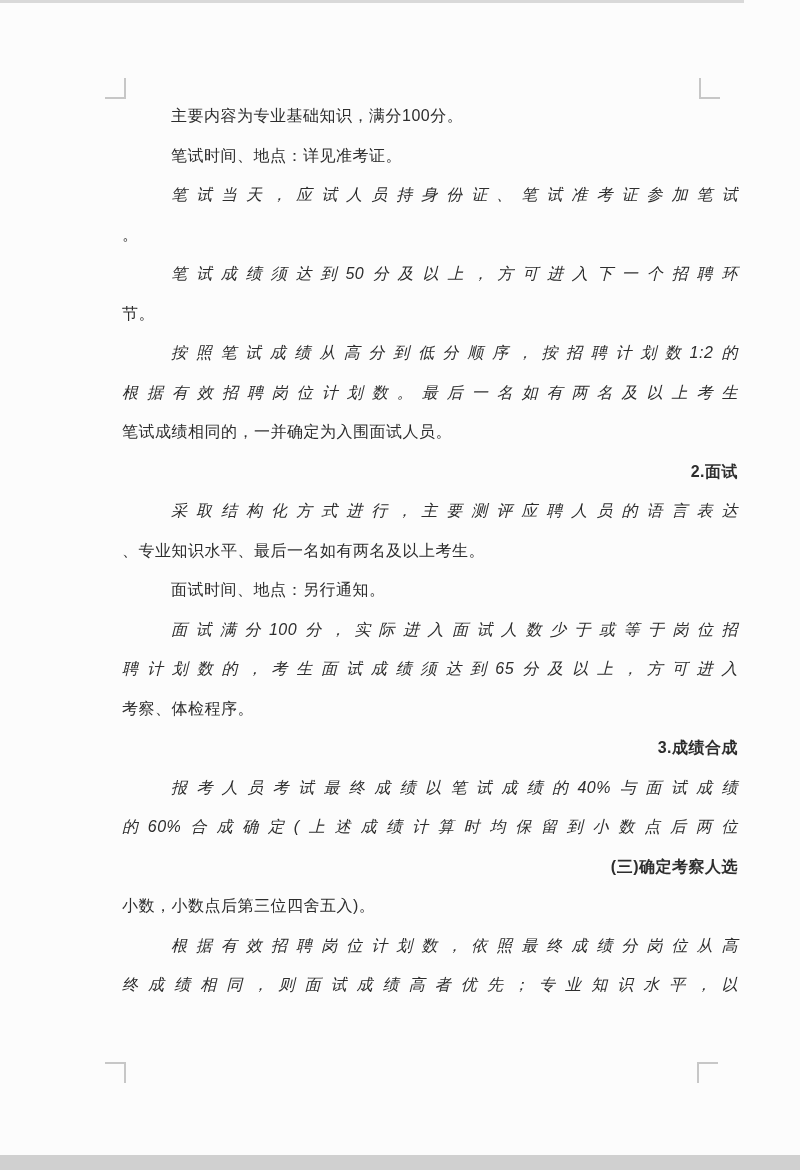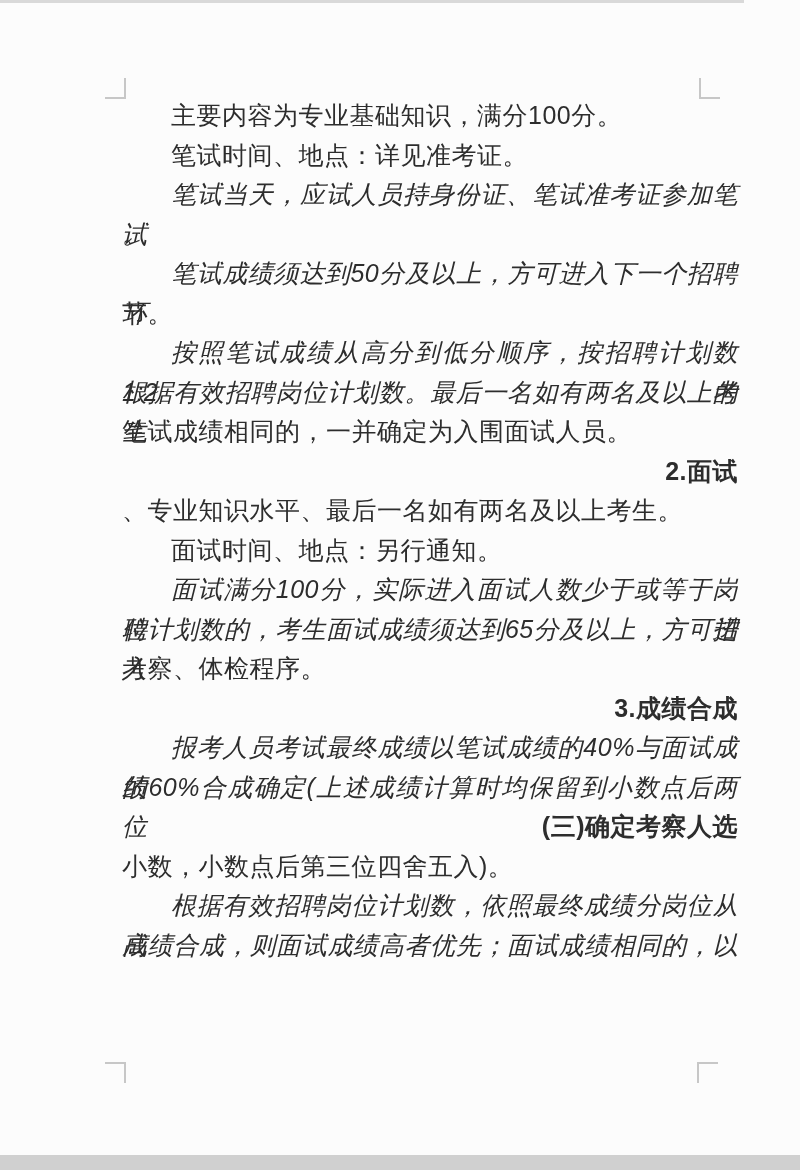--- a/index.html
+++ b/index.html
@@ -20,21 +20,21 @@
     position:absolute;left:0;top:1155px;width:800px;height:15px;
     background:var(--bar);
   }
   .corner{position:absolute;width:19px;height:19px;border:0 solid var(--mark);}
   .corner.tl{left:105px;top:78px;border-right-width:2px;border-bottom-width:2px;}
   .corner.tr{left:699px;top:78px;border-left-width:2px;border-bottom-width:2px;}
   .corner.bl{left:105px;top:1062px;border-right-width:2px;border-top-width:2px;}
   .corner.br{left:697px;top:1062px;border-left-width:2px;border-top-width:2px;}
   .doc{
     position:absolute;left:122px;top:96px;width:616px;
-    font-size:25px;color:var(--fg);
+    font-size:16px;color:var(--fg);
     letter-spacing:0.5px;
   }
   .line{
     display:block;height:39.5px;line-height:39.5px;
     text-align:left;
   }
   .line.indent{text-indent:49px;}
   .line.bold{font-weight:bold;text-align:right;}
   .line.justify{text-align:justify;text-align-last:justify;font-style:italic;}
 </style>
@@ -54,28 +54,29 @@
   <div class="line indent">主要内容为专业基础知识，满分100分。</div>
       <div class="line indent">笔试时间、地点：详见准考证。</div>
       <div class="line indent justify">笔试当天，应试人员持身份证、笔试准考证参加笔试</div>
       <div class="line">。</div>
       <div class="line indent justify">笔试成绩须达到50分及以上，方可进入下一个招聘环</div>
       <div class="line">节。</div>
       <div class="line indent justify">按照笔试成绩从高分到低分顺序，按招聘计划数1:2的</div>
       <div class="line justify">根据有效招聘岗位计划数。最后一名如有两名及以上考生</div>
       <div class="line">笔试成绩相同的，一并确定为入围面试人员。</div>
       <div class="line indent bold">2.面试</div>
+      <div class="line indent justify">采取结构化方式进行，主要测评应聘人员的语言表达</div>
       <div class="line">、专业知识水平、最后一名如有两名及以上考生。</div>
       <div class="line indent">面试时间、地点：另行通知。</div>
       <div class="line indent justify">面试满分100分，实际进入面试人数少于或等于岗位招</div>
       <div class="line justify">聘计划数的，考生面试成绩须达到65分及以上，方可进入</div>
       <div class="line">考察、体检程序。</div>
       <div class="line indent bold">3.成绩合成</div>
       <div class="line indent justify">报考人员考试最终成绩以笔试成绩的40%与面试成绩</div>
       <div class="line justify">的60%合成确定(上述成绩计算时均保留到小数点后两位</div>
       <div class="line indent bold">(三)确定考察人选</div>
       <div class="line">小数，小数点后第三位四舍五入)。</div>
       <div class="line indent justify">根据有效招聘岗位计划数，依照最终成绩分岗位从高</div>
-      <div class="line justify">成绩合成，则面试成绩高者优先；面试成绩相同的，以</div>
+      <div class="line justify">终成绩相同，则面试成绩高者优先；专业知识水平，以</div>
     </div>
 
   <div class="bottom-bar"></div>
 </div>
 
 </body></html>

